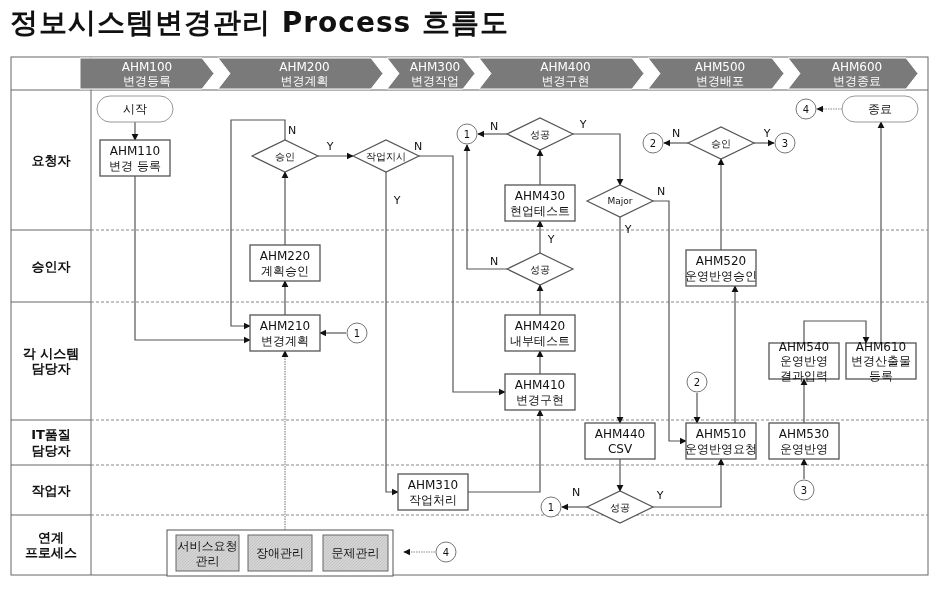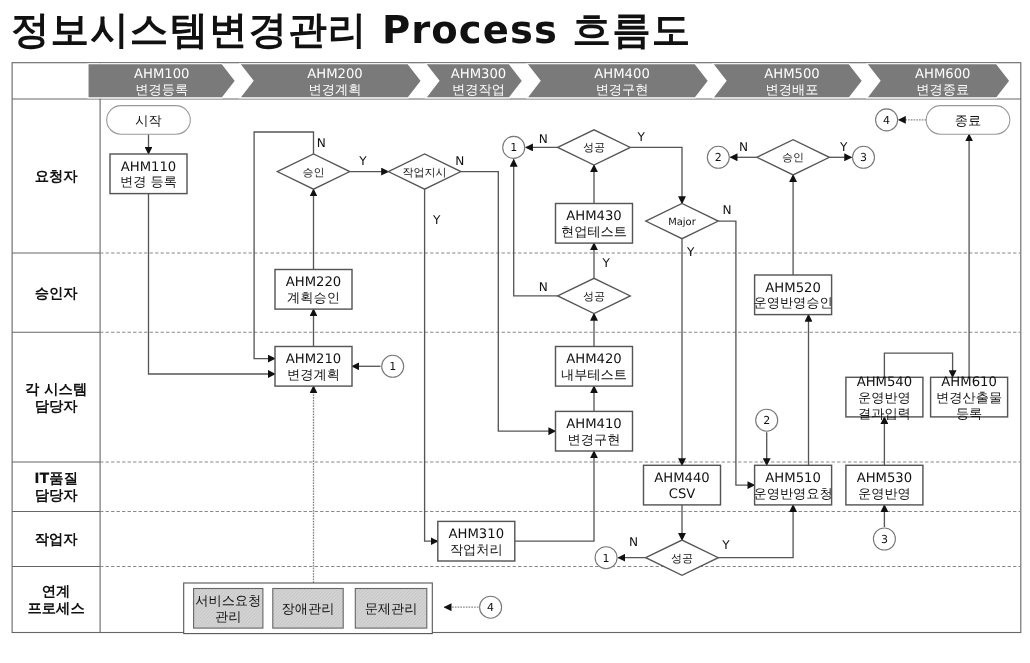--- a/index.html
+++ b/index.html
@@ -1,17 +1,17 @@
 <!DOCTYPE html>
 <html><head>
 <meta charset="utf-8">
 <style>
   html,body{margin:0;padding:0;background:#fff;}
   body{width:936px;height:603px;position:relative;overflow:hidden;font-family:"DejaVu Sans","Liberation Sans",sans-serif;color:#111;}
-  #title{position:absolute;left:10px;top:4px;font-size:35px;font-weight:bold;letter-spacing:1px;color:#111;white-space:nowrap;}
+  #title{position:absolute;left:10px;top:4px;font-size:28px;font-weight:bold;letter-spacing:1px;color:#111;white-space:nowrap;}
   #diagram{position:absolute;left:0;top:0;}
   .lbl{font-family:"DejaVu Sans","Liberation Sans",sans-serif;}
 </style>
 </head>
 <body>
 
 <div id="title">정보시스템변경관리 Process 흐름도</div>
 
 <svg id="diagram" width="936" height="603" xmlns="http://www.w3.org/2000/svg">
   <defs>

